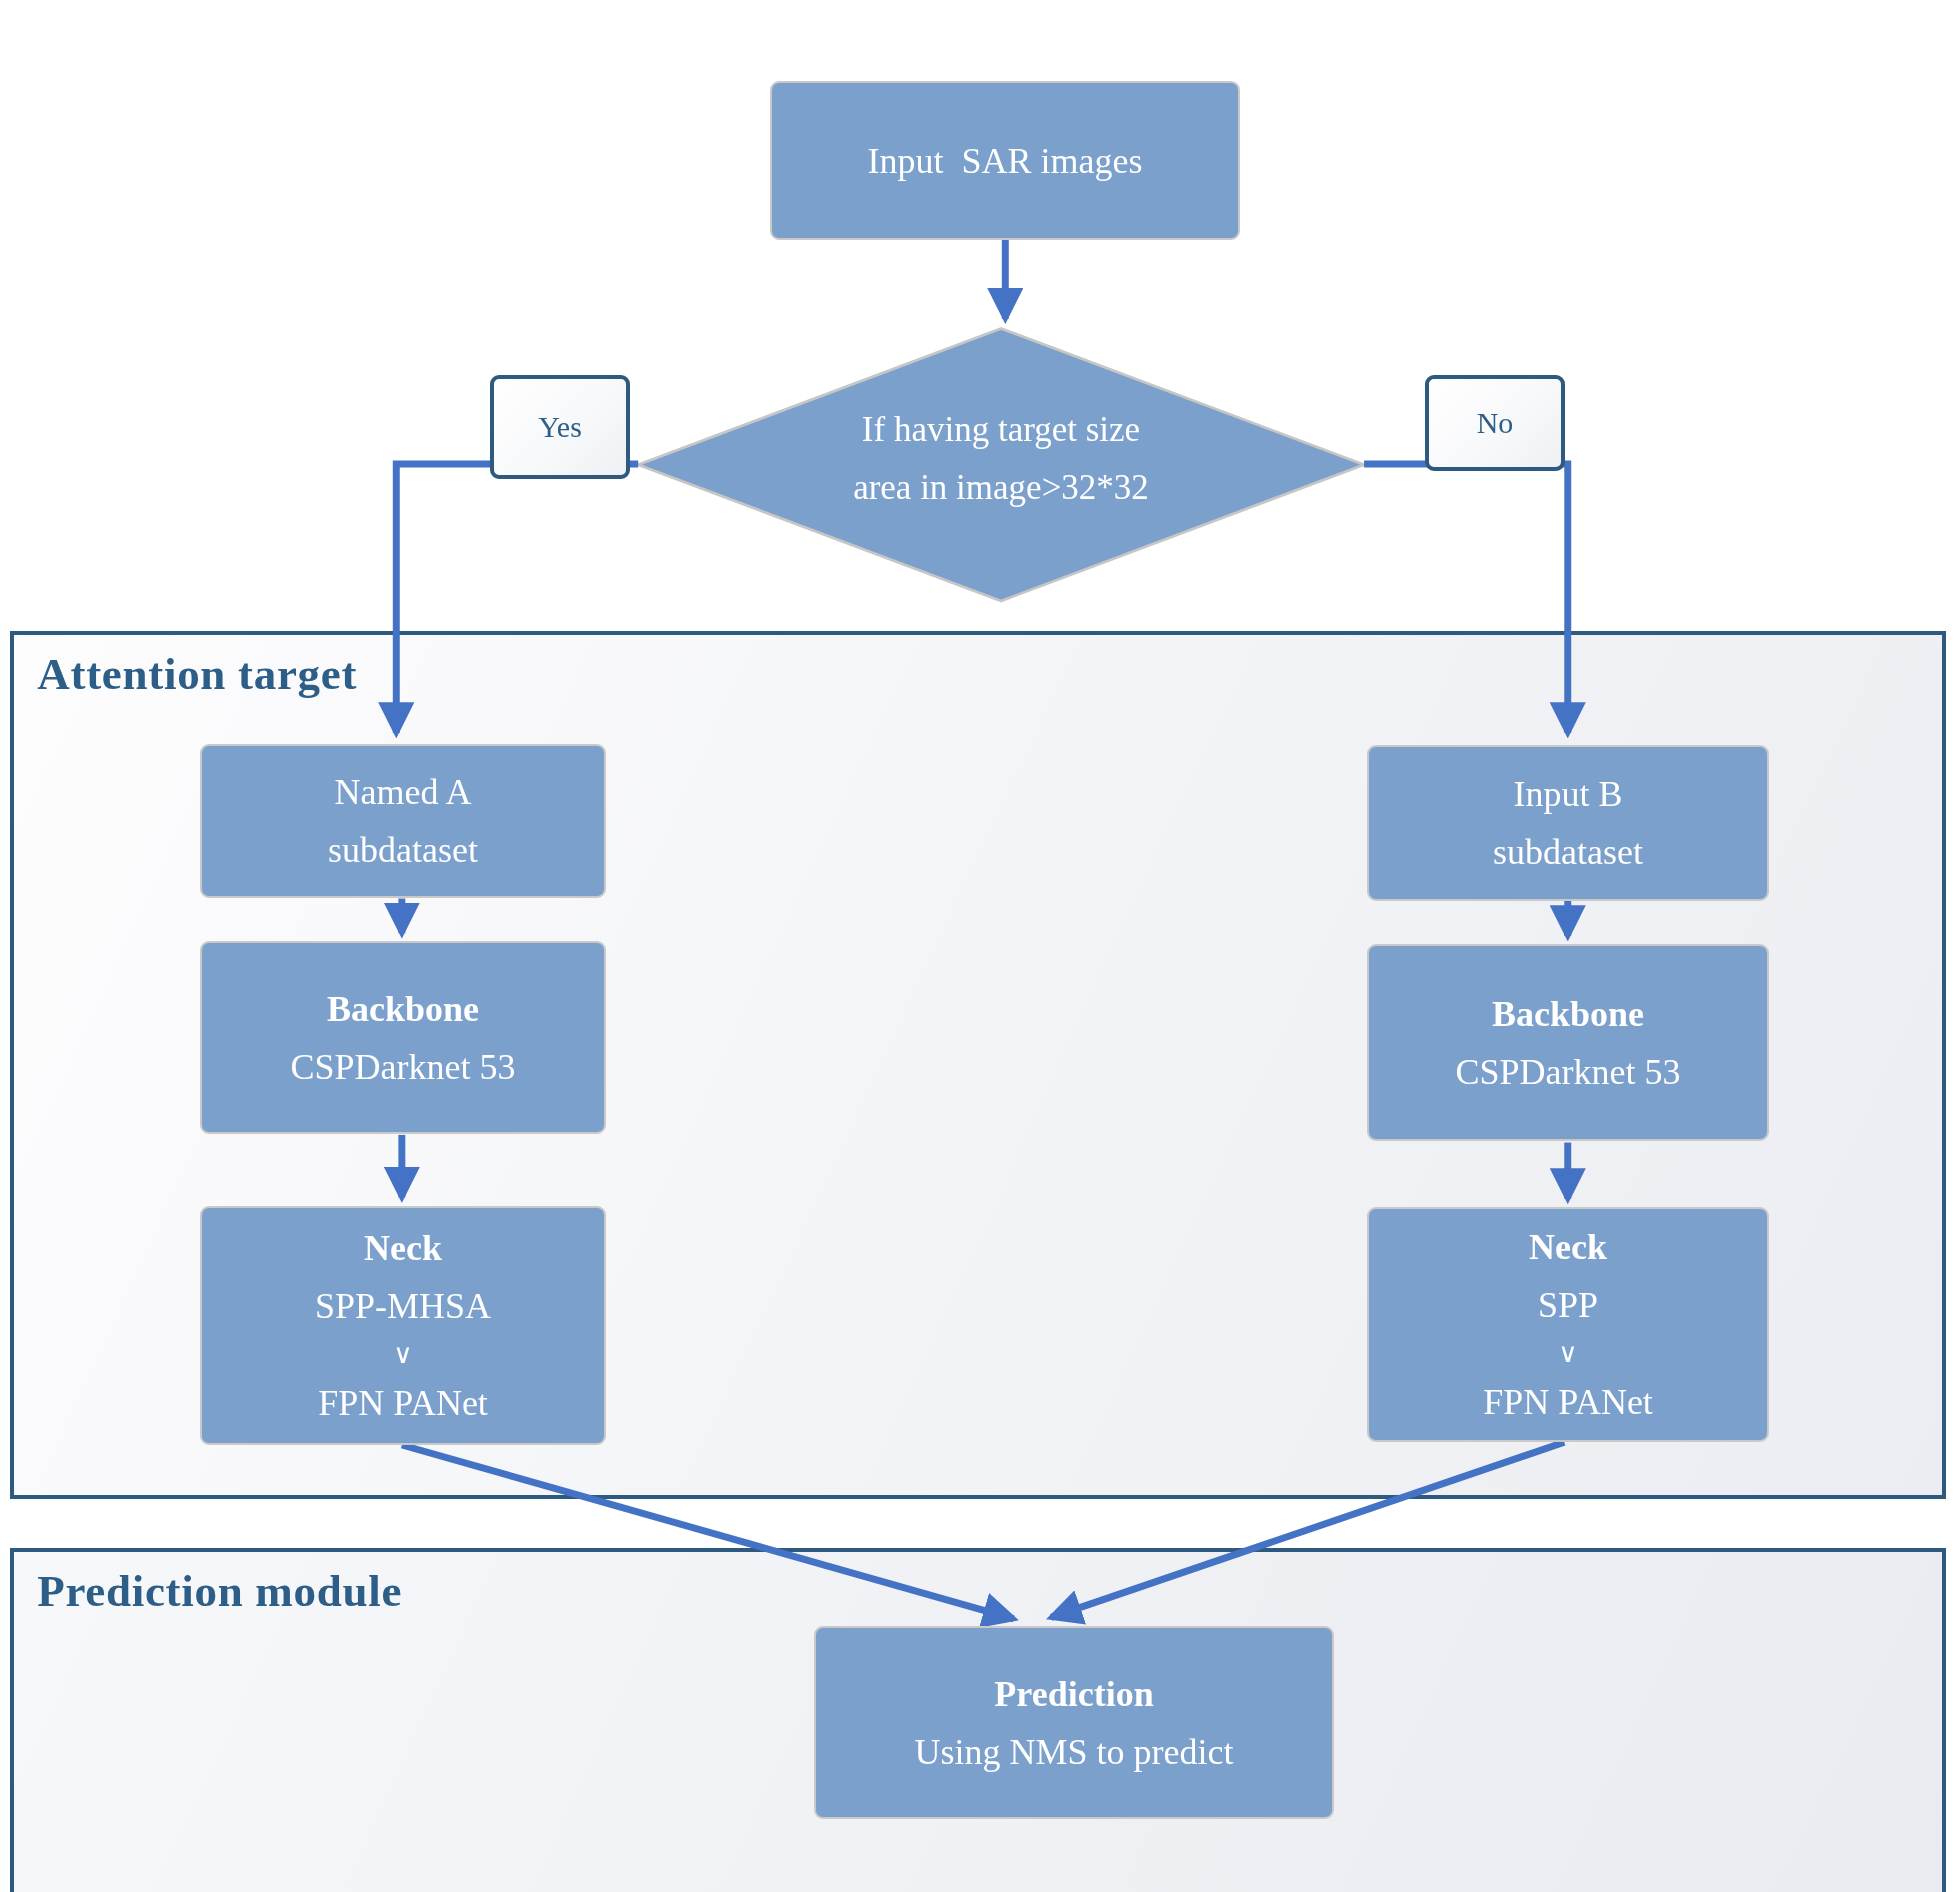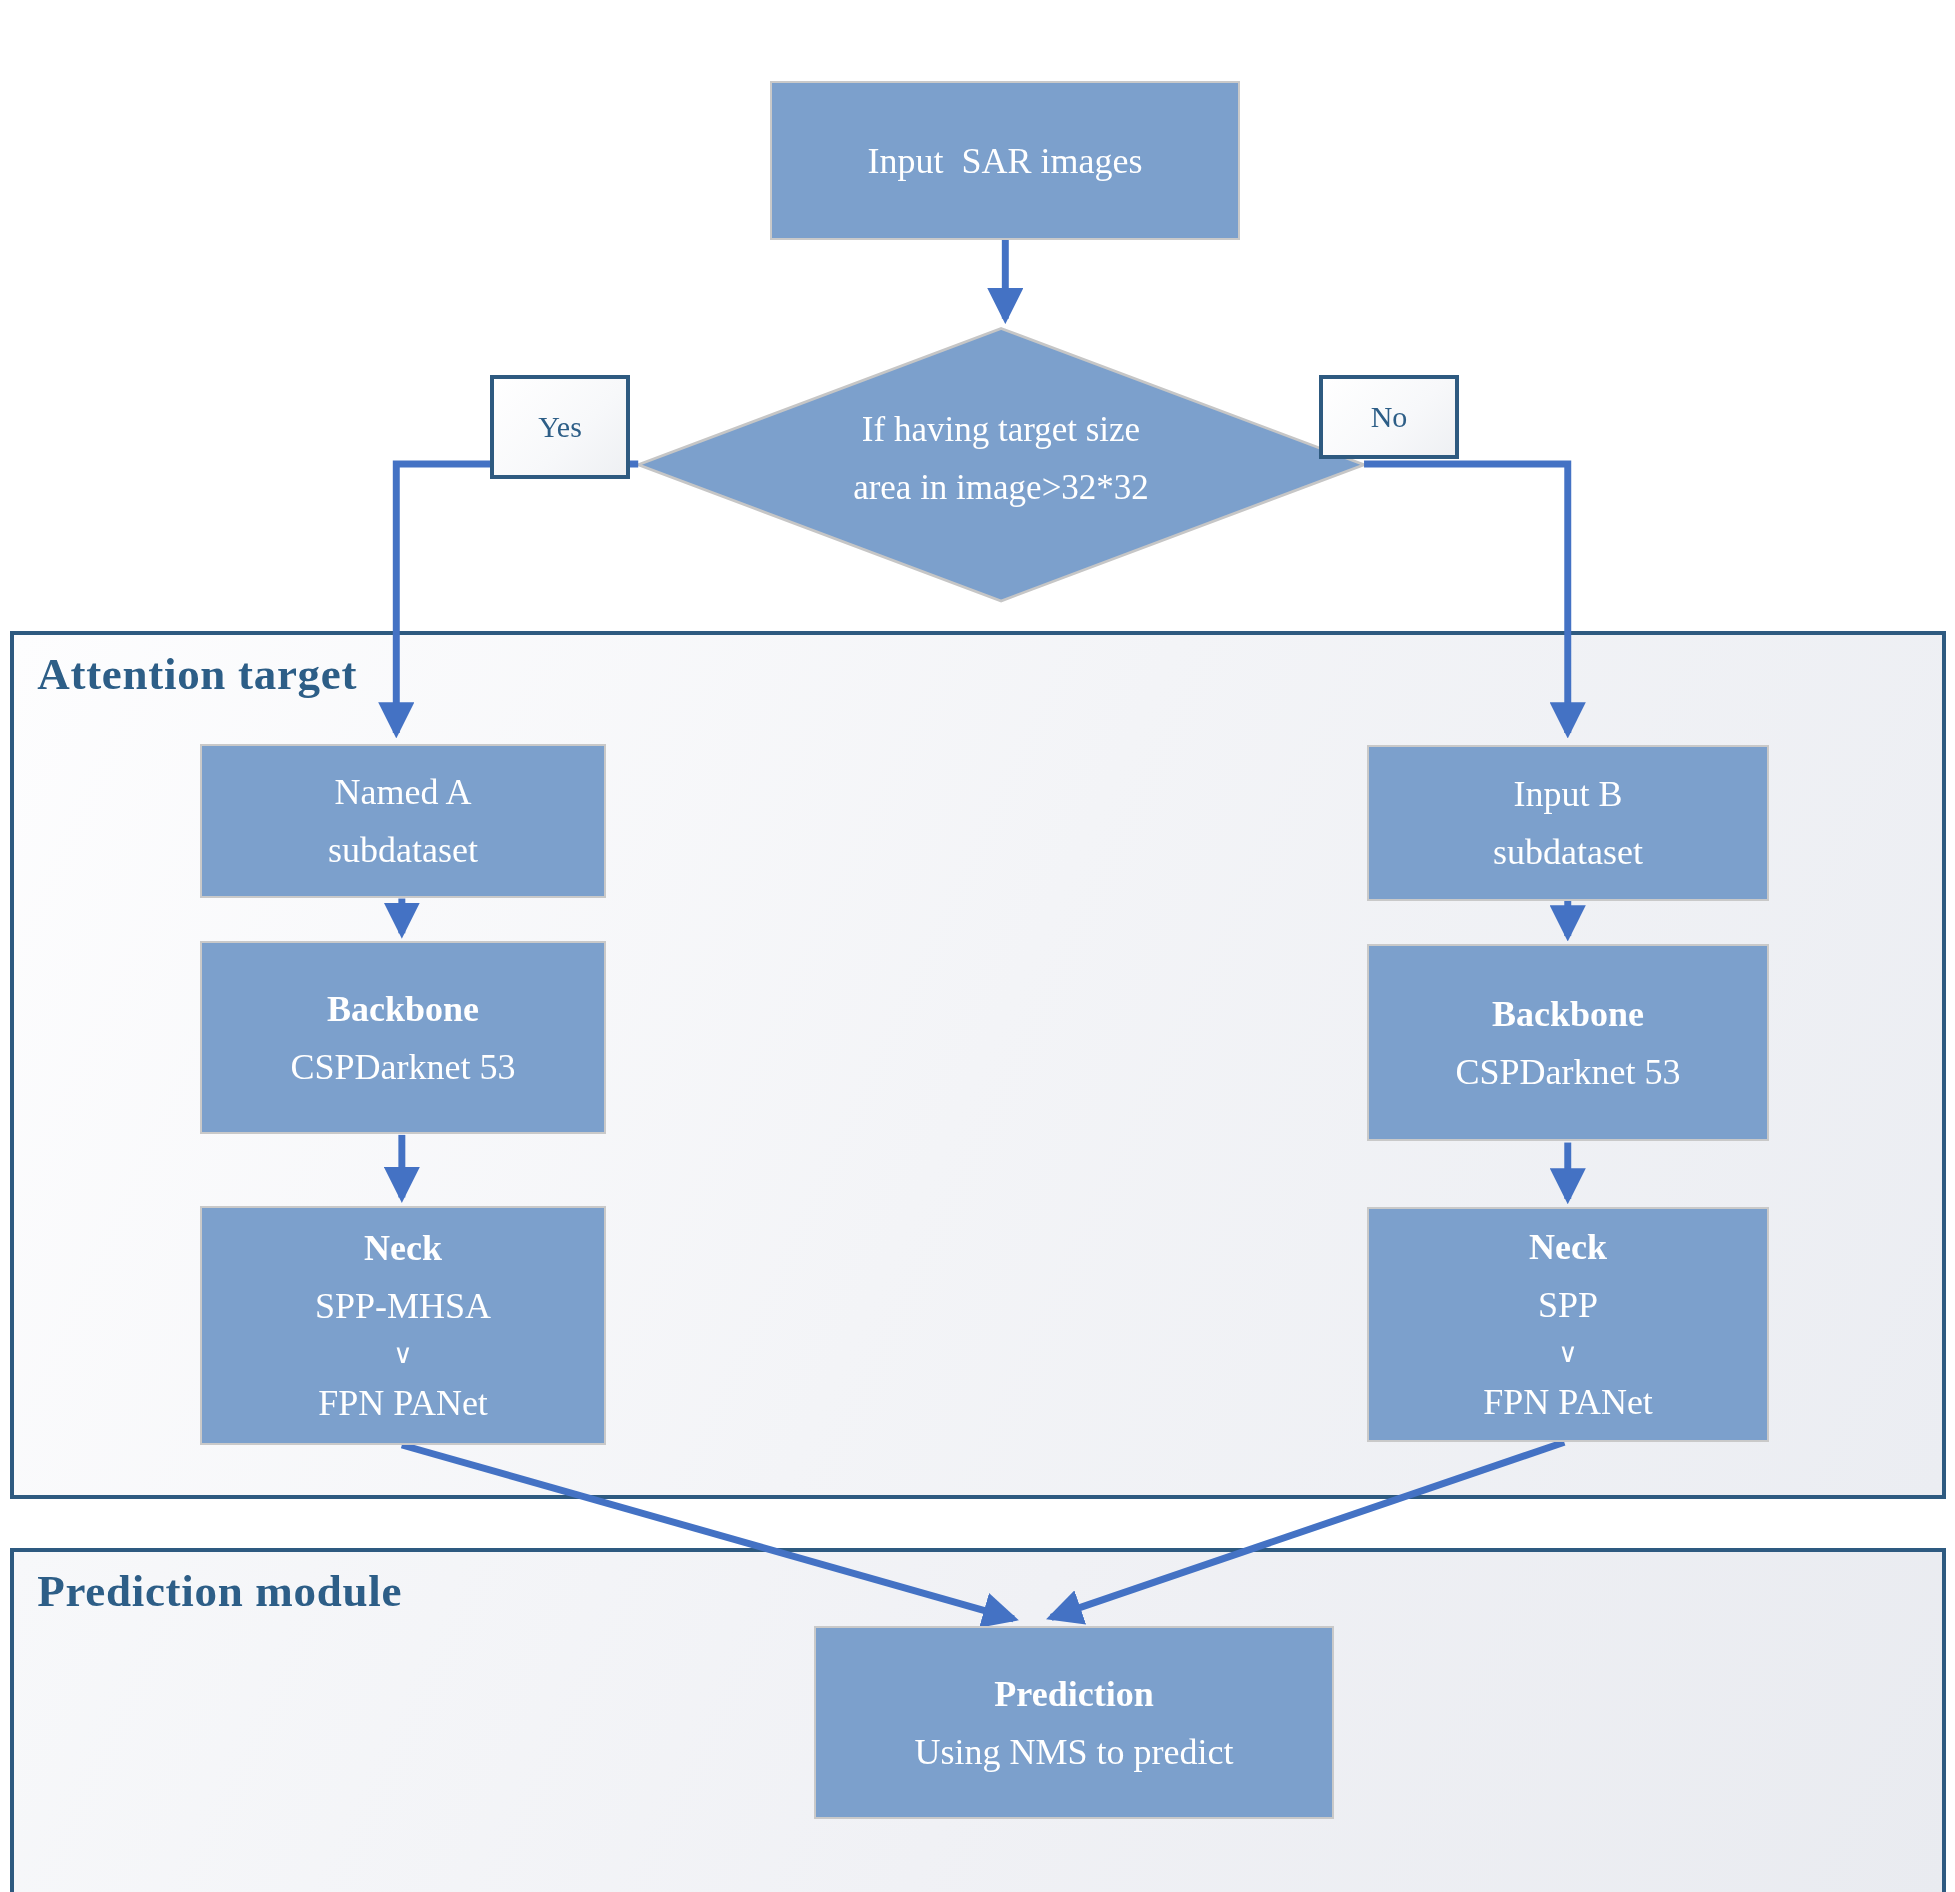--- a/index.html
+++ b/index.html
@@ -28,20 +28,21 @@
   .section-title{
     position:absolute;left:23.6px;top:12.5px;
     font-weight:bold;font-size:45px;color:var(--title);
     letter-spacing:0.7px;white-space:nowrap;
   }
   .svg-layer{position:absolute;left:0;top:0;width:1955px;height:1893px;z-index:2;}
   .node{
     position:absolute;z-index:3;box-sizing:border-box;
     display:flex;flex-direction:column;align-items:center;justify-content:center;
     text-align:center;
+    border-radius:9px;
   }
   .bluebox{
     background:var(--boxfill);
     border:2.8px solid var(--boxborder);
     color:#ffffff;font-size:36px;line-height:58px;
   }
   .labelbox{
     background:linear-gradient(135deg,#ffffff 0%,#f7f8fa 60%,#eef0f3 100%);
     border:4.9px solid var(--frame);
     color:var(--title);font-size:30px;
@@ -100,21 +101,21 @@
 
   <div class="diamond-text">
     <div>If having target size</div>
     <div>area in image&gt;32*32</div>
   </div>
 
   <div class="node labelbox" style="left:490px;top:375px;width:140px;height:104px;">
     <div>Yes</div>
   </div>
 
-  <div class="node labelbox" style="left:1319px;top:375px;width:140px;height:84px;">
+  <div class="node labelbox" style="left:1425px;top:375px;width:140px;height:96px;">
     <div>No</div>
   </div>
 
   <div class="node bluebox" style="left:200px;top:744px;width:406px;height:154px;">
     <div>Named A</div>
     <div>subdataset</div>
   </div>
 
   <div class="node bluebox" style="left:1367px;top:745px;width:402px;height:156px;">
     <div>Input B</div>

